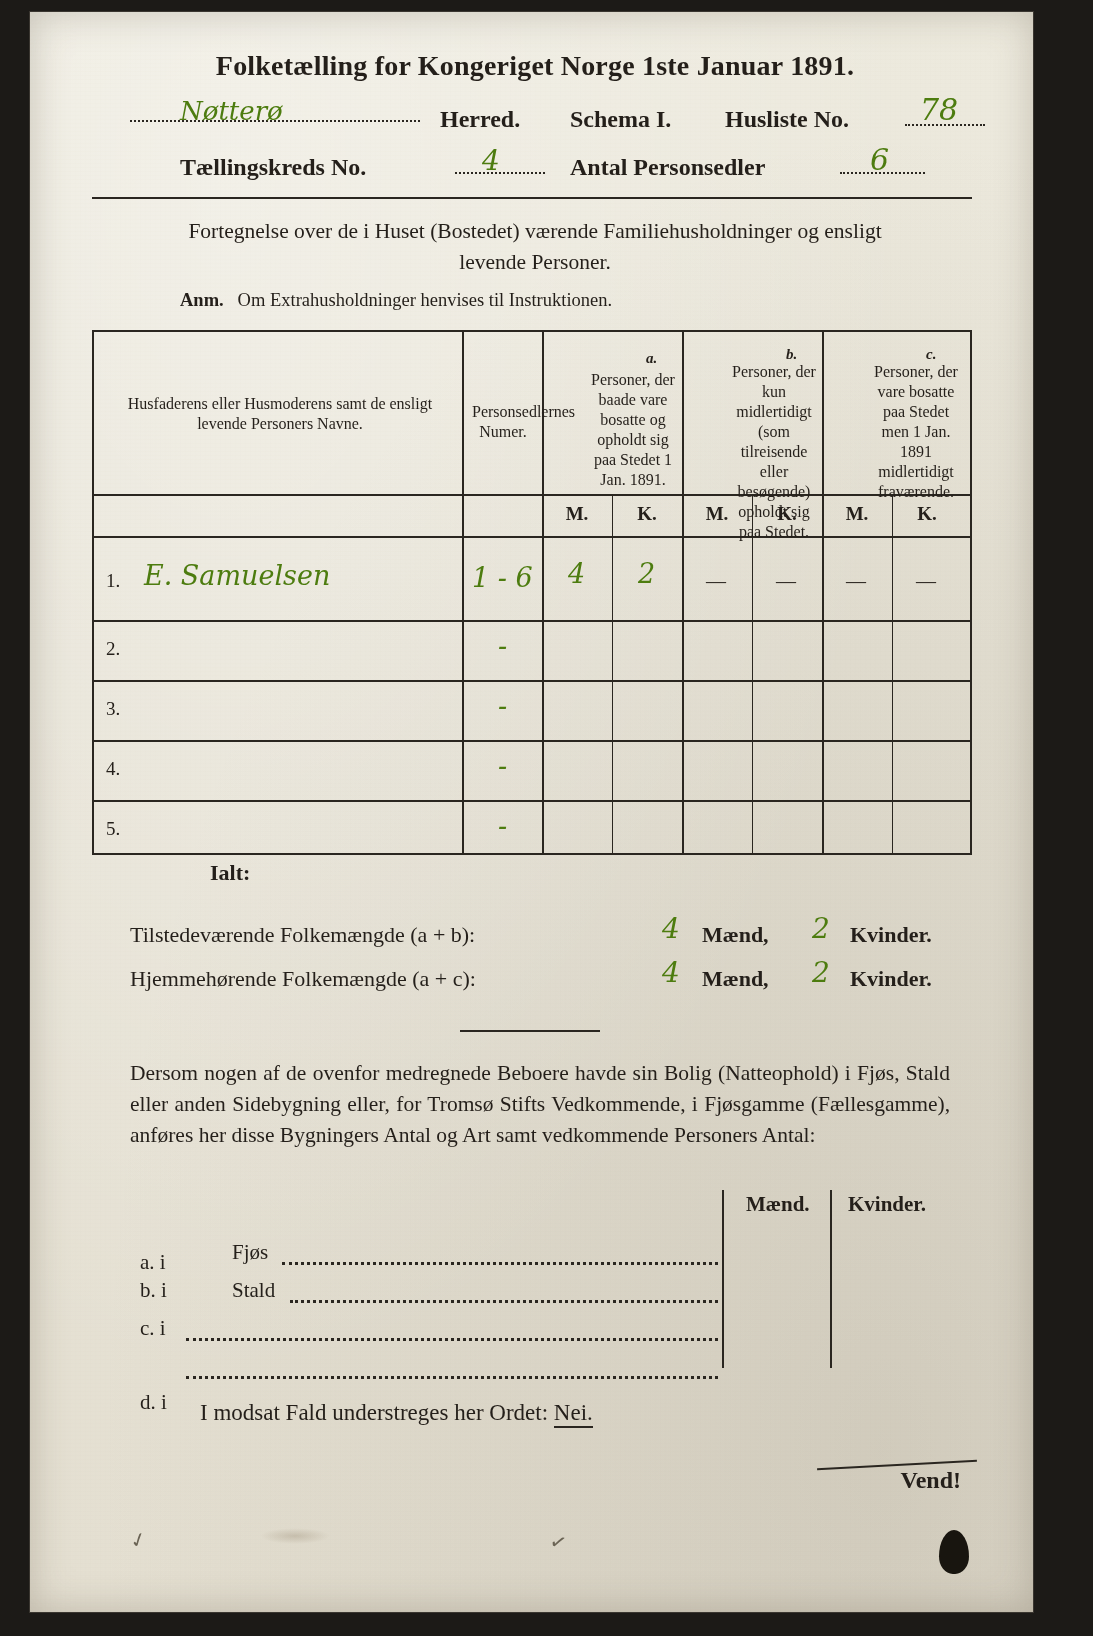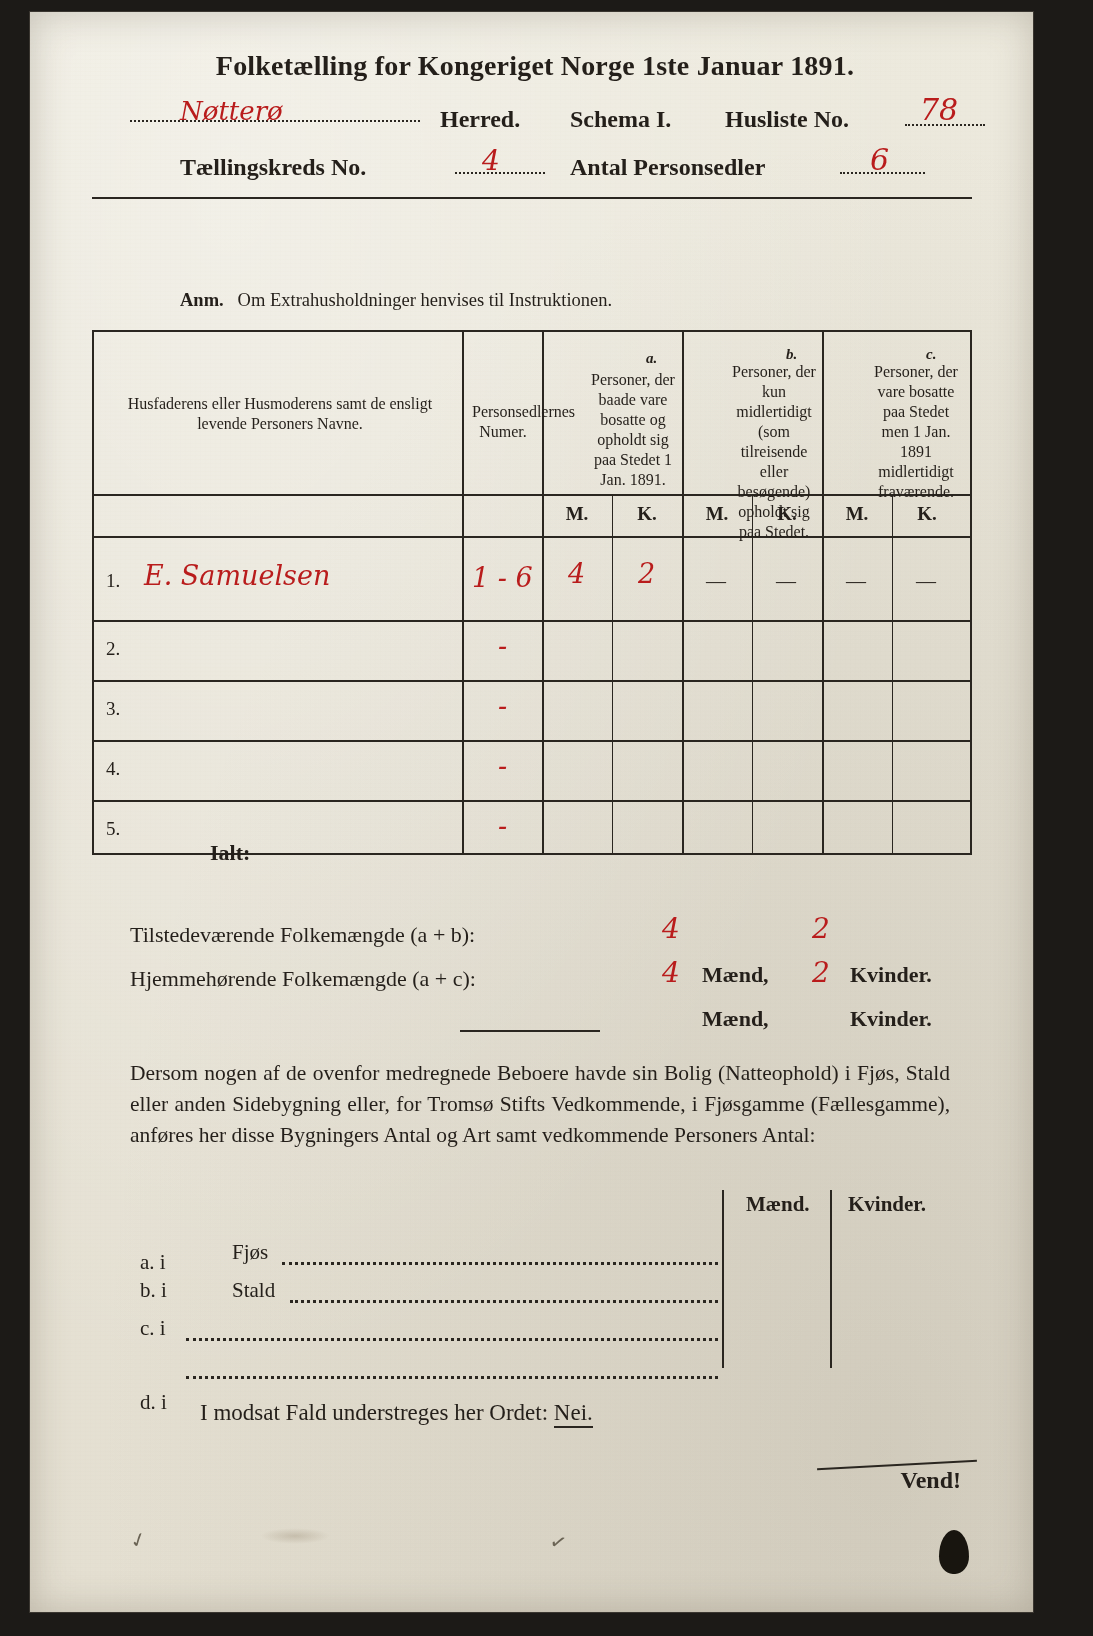--- a/index.html
+++ b/index.html
@@ -49,21 +49,21 @@
     pointer-events: none;
   }
   .content {
     position: absolute;
     inset: 0;
     color: #241f1a;
   }
   .hand {
     font-family: "DejaVu Serif", serif;
     font-style: italic;
-    color: #b91c1c;
+    color: #4d7c0f;
   }
 
   
   .h-title {
     position: absolute;
     left: 70px; top: 38px;
     width: 870px;
     text-align: center;
     font-size: 28px;
     font-weight: bold;
@@ -176,26 +176,26 @@
     position: absolute;
     font-size: 27px;
   }
   .hwval {
     position: absolute;
     font-size: 27px;
   }
 
   
   .ialt {
-    position: absolute; left: 180px; top: 828px;
+    position: absolute; left: 180px; top: 848px;
     font-size: 22px; font-weight: bold;
   }
   .tot-row { position: absolute; left: 100px; font-size: 22px; }
   .tot-hw { position: absolute; font-size: 28px; }
-  .mnd { position: absolute; font-size: 22px; font-weight: bold; margin-top: 40px; }
+  .mnd { position: absolute; font-size: 22px; font-weight: bold; }
 
   .divider {
     position: absolute;
     left: 430px; top: 1018px;
     width: 140px;
     border-top: 2px solid #2a2620;
   }
 
   
   .para {
@@ -296,20 +296,24 @@
         <div class="w-kreds">Tællingskreds No.</div>
         <div class="dots-k"></div>
         <div class="hw-k hand">4</div>
         <div class="w-antal">Antal Personsedler</div>
         <div class="dots-a"></div>
         <div class="hw-a hand">6</div>
       </div>
 
       <div class="rule-top"></div>
 
+      <div class="intro">
+        <div>Fortegnelse over de i Huset (Bostedet) værende Familiehusholdninger og ensligt</div>
+        <div>levende Personer.</div>
+      </div>
 
       <div class="anm">
         <span class="lbl">Anm.</span>
         &nbsp;&nbsp;<span>Om Extrahusholdninger henvises til Instruktionen.</span>
       </div>
 
       <div class="tbl">
 
         <div class="vline" style="left:368px;"></div>
         <div class="vline" style="left:448px;"></div>

